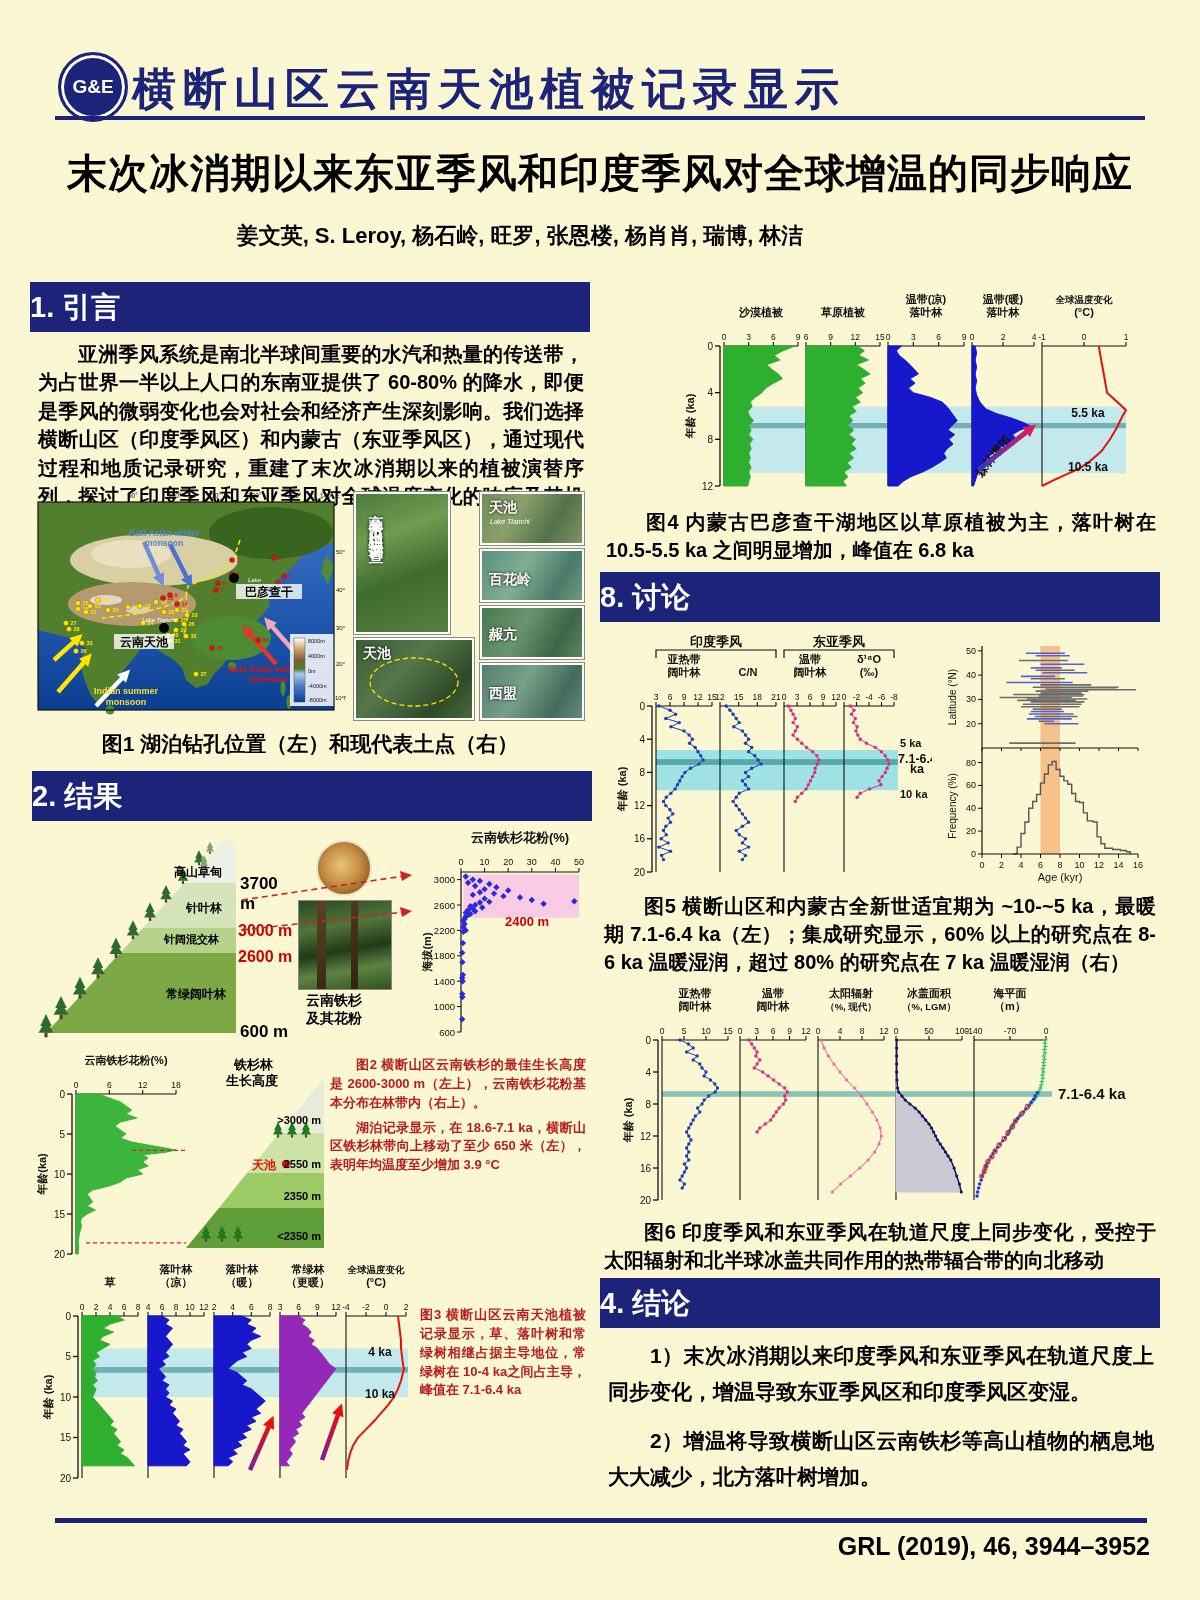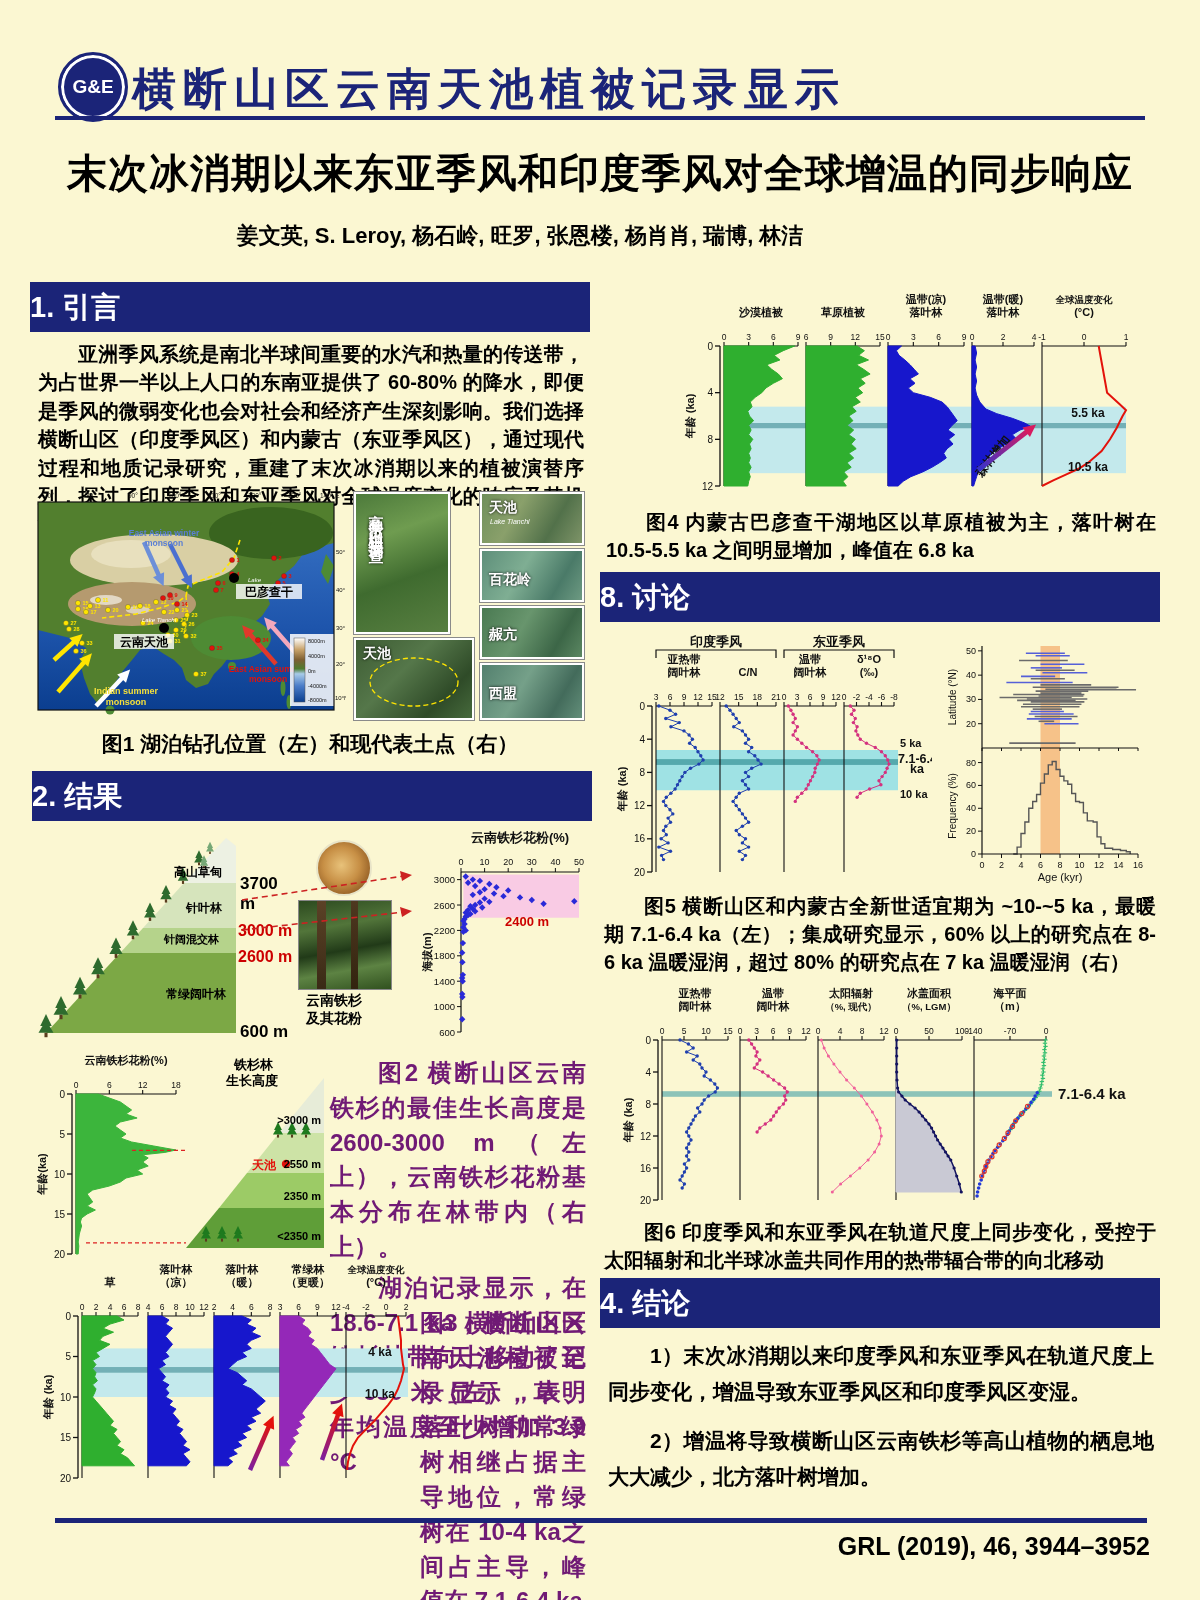--- a/index.html
+++ b/index.html
@@ -4,21 +4,21 @@
 <style>
   html,body{margin:0;padding:0;background:#FBF7D2;}
   body{font-family:"Liberation Sans","DejaVu Sans",sans-serif;}
   #poster{position:relative;width:1200px;height:1600px;background:#FBF7D2;overflow:hidden;margin-top:16px;}
   .abs{position:absolute;}
   .bar{position:absolute;background:#1B2478;color:#fff;font-size:29px;font-weight:bold;line-height:50px;height:50px;padding-left:0;box-sizing:border-box;}
   .navyrule{position:absolute;background:#1B2478;}
   .bodytext{font-size:20px;font-weight:bold;color:#000;line-height:1.42;text-align:justify;text-indent:2em;}
   .cap{font-size:20px;font-weight:bold;color:#000;line-height:1.4;text-align:justify;text-indent:2em;}
   .capcenter{font-size:21px;font-weight:bold;color:#000;text-align:center;}
-  .sidecap{font-size:24px;font-weight:bold;color:#701a75;line-height:1.45;text-align:justify;}
+  .sidecap{font-size:13px;font-weight:bold;color:#b91c1c;line-height:1.45;text-align:justify;}
   .lab-name{font-size:44px;font-weight:bold;color:#1B2478;letter-spacing:7px;}
   .main-title{font-size:40px;font-weight:bold;color:#000;text-align:center;letter-spacing:1px;}
   .authors{font-size:22px;font-weight:bold;color:#000;text-align:center;}
   .logo{width:64px;height:64px;border-radius:50%;background:#1B2478;border:3px solid #1B2478;box-shadow:inset 0 0 0 3px #fff;display:flex;align-items:center;justify-content:center;color:#fff;font-weight:bold;font-size:19px;}
   .sat{position:absolute;border:2px solid #fff;outline:1px solid #8a8a8a;box-sizing:border-box;}
   .satlabel{position:absolute;left:7px;top:5px;color:#fff;font-weight:bold;font-size:14px;text-shadow:0 0 3px #000;}
   .sat-vert{position:absolute;left:10px;top:8px;color:#fff;font-weight:bold;font-size:15px;writing-mode:vertical-rl;text-orientation:upright;letter-spacing:5px;text-shadow:0 0 3px #000;}
   .mlabel{position:absolute;font-weight:bold;color:#000;}
   .red{color:#CC0000;}
   .concl p{font-size:21px;font-weight:bold;margin:0 0 14px 0;line-height:1.7;text-align:justify;text-indent:2em;}

